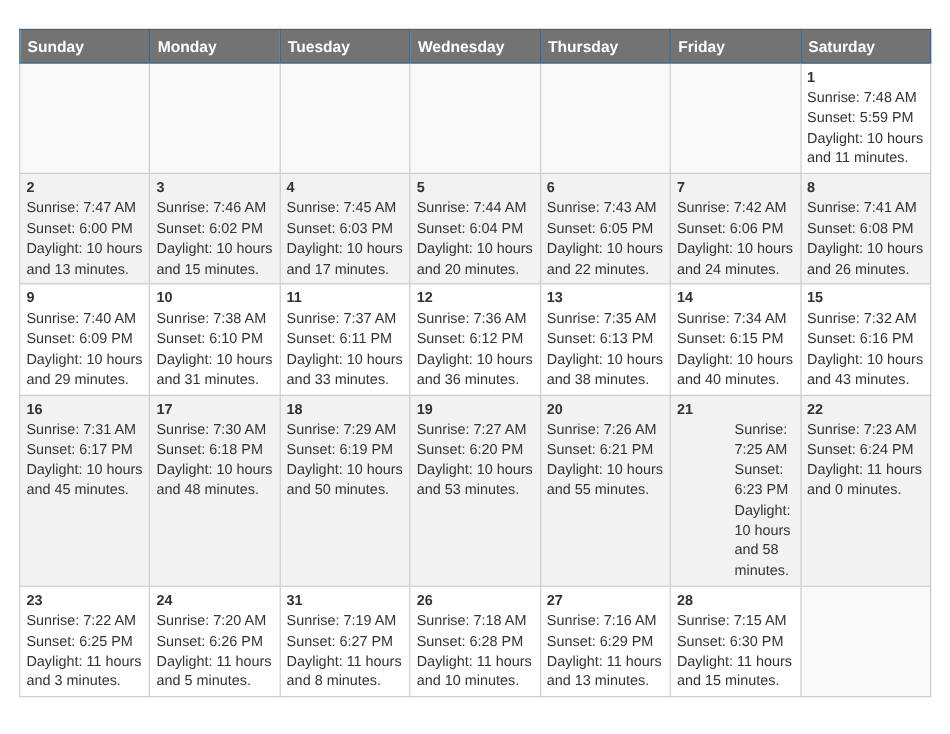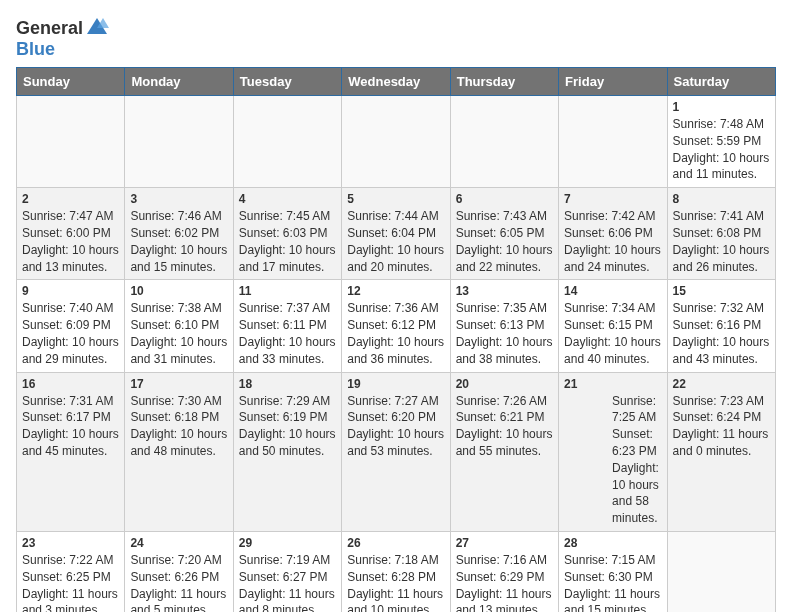--- a/index.html
+++ b/index.html
@@ -87,32 +87,20 @@
       line-height: 1.4;
     }
     .row-shade {
       background-color: #f2f2f2;
     }
   </style>
 </head>
 <body>
 
 <div class="header">
-  <div class="logo">
-    <div>
-      <div style="display:flex;align-items:center;">
-        <span class="logo-text-general">General</span>
-        <svg class="logo-icon" viewBox="0 0 24 24">
-          <polygon points="12,2 22,18 2,18" fill="#3a7fc1"></polygon>
-          <polygon points="18,2 24,12 12,12" fill="#5ba3e0" opacity="0.7"></polygon>
-        </svg>
-      </div>
-      <span class="logo-text-blue">Blue</span>
-    </div>
-  </div>
 </div>
 
 <table class="calendar">
   <thead>
     <tr>
     <th>Sunday</th>
         <th>Monday</th>
         <th>Tuesday</th>
         <th>Wednesday</th>
         <th>Thursday</th>
@@ -298,21 +286,21 @@
 and 3 minutes.</div>
         </td>
         <td>
           <span class="day-number">24</span>
           <div class="day-info" style="white-space: pre-line;">Sunrise: 7:20 AM
 Sunset: 6:26 PM
 Daylight: 11 hours
 and 5 minutes.</div>
         </td>
         <td>
-          <span class="day-number">29</span>
+          <span class="day-number">31</span>
           <div class="day-info" style="white-space: pre-line;">Sunrise: 7:19 AM
 Sunset: 6:27 PM
 Daylight: 11 hours
 and 8 minutes.</div>
         </td>
         <td>
           <span class="day-number">26</span>
           <div class="day-info" style="white-space: pre-line;">Sunrise: 7:18 AM
 Sunset: 6:28 PM
 Daylight: 11 hours

